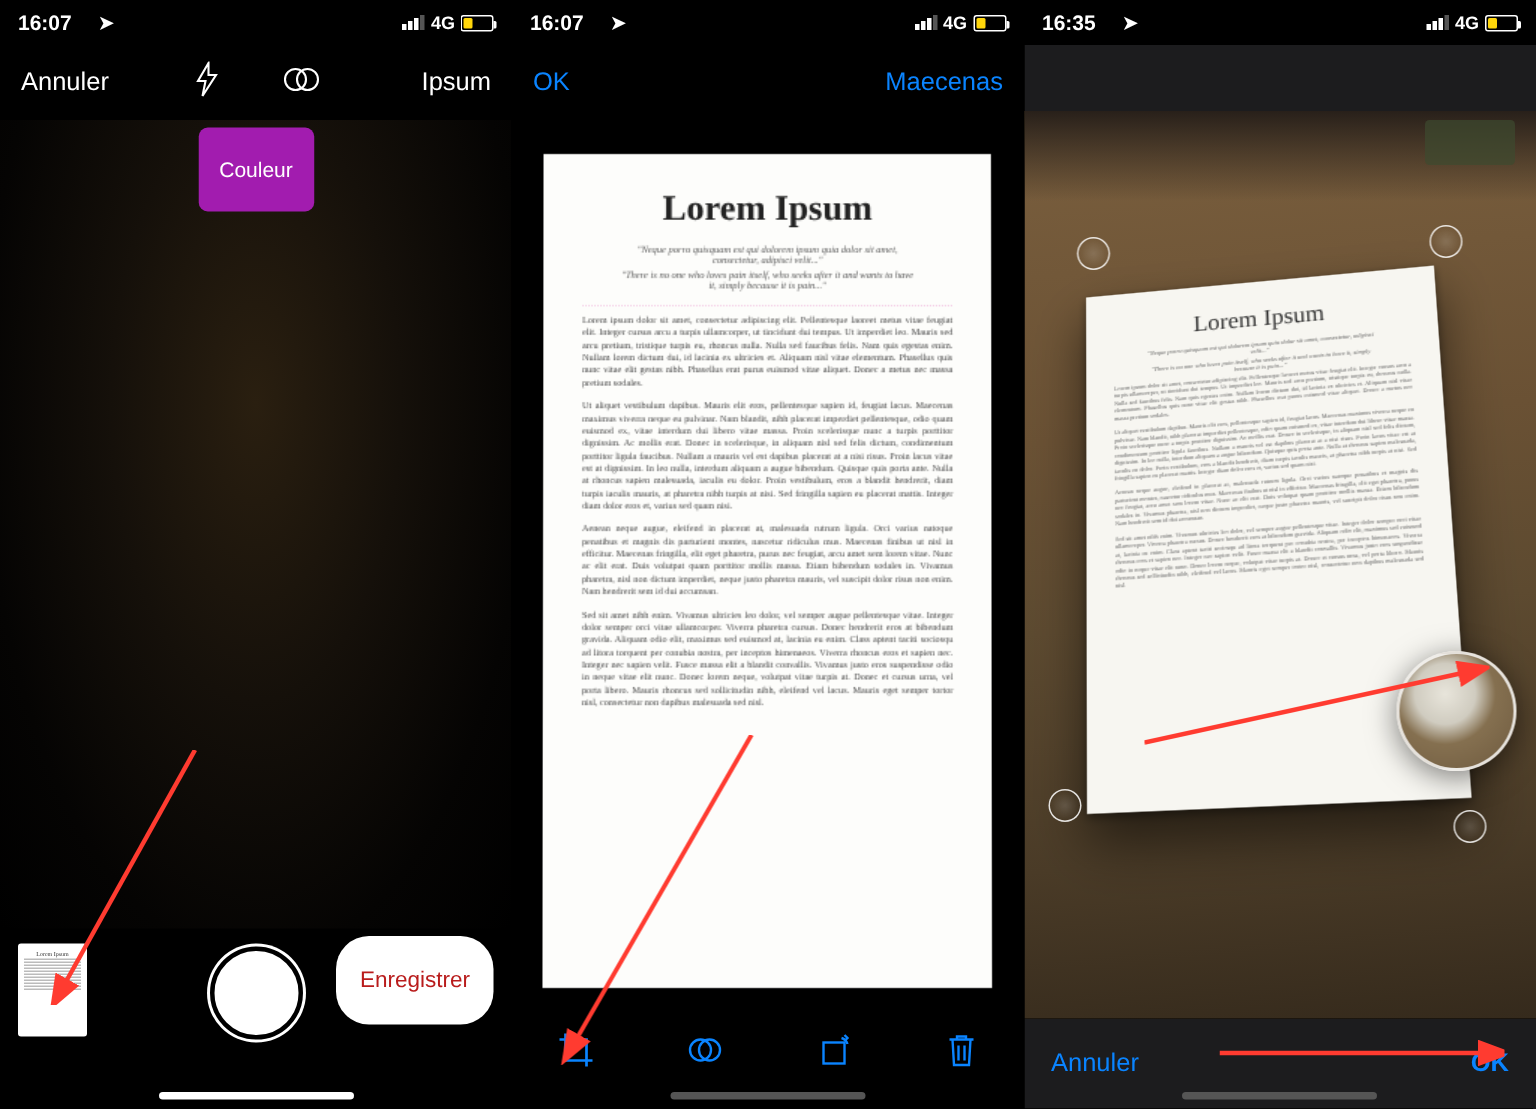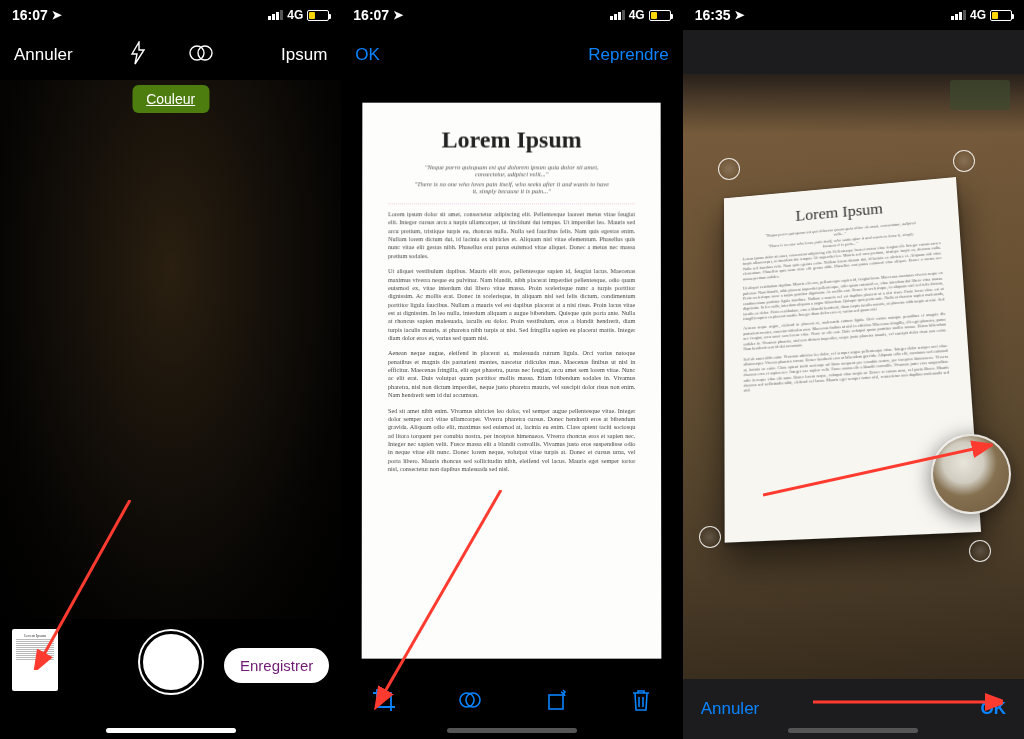--- a/index.html
+++ b/index.html
@@ -24,21 +24,21 @@
     top: 0; left: 0; right: 0;
     height: 30px;
     display: flex;
     align-items: center;
     color: #fff;
     font-size: 14px;
     font-weight: 600;
     padding: 0 12px;
     z-index: 50;
   }
-  .status .time { display: flex; align-items: center; gap: 4px; }
+  .status .time { display: flex; align-items: center; gap: 18px; }
   .status .right { margin-left: auto; display: flex; align-items: center; gap: 4px; }
   .loc-icon { font-size: 12px; }
   .sig { display: inline-flex; align-items: flex-end; gap: 1px; }
   .sig b { width: 3px; background: #fff; display: inline-block; }
   .sig b:nth-child(1){height:4px} .sig b:nth-child(2){height:6px}
   .sig b:nth-child(3){height:8px} .sig b:nth-child(4){height:10px; background:#555}
   .net { font-size: 12px; }
   .batt {
     width: 22px; height: 11px; border: 1px solid #fff; border-radius: 2px;
     position: relative;
@@ -64,27 +64,26 @@
   }
   .topbar .center { position:absolute; left:0; right:0; display:flex; justify-content:center; gap:40px; pointer-events:none; }
   .topbar .center > * { pointer-events:auto; }
   .blue { color: #0a84ff; }
   .icon-btn { color:#fff; }
 
   
   .pill {
     position: absolute;
     top: 85px; left: 50%; transform: translateX(-50%);
-    background: #4d7c0f;
+    background: #a21caf;
     color: #fff;
     font-size: 14px;
-    padding: 6px 14px;
+    padding: 20px 14px;
     border-radius: 6px;
     z-index: 30;
-    text-decoration: underline;
   }
 
   
   .s1 .camarea {
     position:absolute; top:80px; bottom:120px; left:0; right:0;
     background: radial-gradient(ellipse at 50% 35%, #2a1f10 0%, #15100a 40%, #050403 75%, #000 100%);
   }
   .s1 .thumb {
     position:absolute; left:12px; bottom:48px;
     width:46px; height:62px; background:#fff; border-radius:2px;
@@ -97,22 +96,22 @@
     position:absolute; left:50%; bottom:44px; transform:translateX(-50%);
     width:66px; height:66px; border-radius:50%; background:#fff;
     display:flex; align-items:center; justify-content:center;
   }
   .s1 .shutter::after {
     content:""; width:56px; height:56px; border-radius:50%;
     border:3px solid #000; background:#fff;
   }
   .s1 .save-btn {
     position:absolute; right:12px; bottom:56px;
-    background:#fff; color:#701a75; font-size:15px; font-weight:500;
-    padding:9px 16px; border-radius:22px;
+    background:#fff; color:#b91c1c; font-size:15px; font-weight:500;
+    padding:21px 16px; border-radius:22px;
   }
   .homebar {
     position:absolute; left:50%; bottom:6px; transform:translateX(-50%);
     width:130px; height:5px; border-radius:3px; background:#fff;
   }
   .homebar.dark { background:#555; }
 
   
   .s2 .docwrap {
     position:absolute; top:90px; left:8px; right:8px; bottom:70px;
@@ -290,21 +289,21 @@
         </span>
       <span class="net">4G</span>
       <span class="batt">
           <span class="fill"></span>
         </span>
     </span>
   </div>
 
   <div class="topbar">
     <span class="blue">OK</span>
-    <span class="blue">Reprendre</span>
+    <span class="blue">Maecenas</span>
   </div>
 
   <div class="docwrap">
     <div class="doc">
       <h1>Lorem Ipsum</h1>
       <div class="sub">"Neque porro quisquam est qui dolorem ipsum quia dolor sit amet, consectetur, adipisci velit..."</div>
       <div class="sub">"There is no one who loves pain itself, who seeks after it and wants to have it, simply because it is pain..."</div>
       <hr>
       <div class="para">Lorem ipsum dolor sit amet, consectetur adipiscing elit. Pellentesque laoreet metus vitae feugiat elit. Integer cursus arcu a turpis ullamcorper, ut tincidunt dui tempus. Ut imperdiet leo. Mauris sed arcu pretium, tristique turpis eu, rhoncus nulla. Nulla sed faucibus felis. Nam quis egestas enim. Nullam lorem dictum dui, id lacinia ex ultricies et. Aliquam nisl vitae elementum. Phasellus quis nunc vitae elit gestas nibh. Phasellus erat purus euismod vitae aliquet. Donec a metus nec massa pretium sodales.</div>
       <div class="para">Ut aliquet vestibulum dapibus. Mauris elit eros, pellentesque sapien id, feugiat lacus. Maecenas maximus viverra neque eu pulvinar. Nam blandit, nibh placerat imperdiet pellentesque, odio quam euismod ex, vitae interdum dui libero vitae massa. Proin scelerisque nunc a turpis porttitor dignissim. Ac mollis erat. Donec in scelerisque, in aliquam nisl sed felis dictum, condimentum porttitor ligula faucibus. Nullam a mauris vel est dapibus placerat at a nisi risus. Proin lacus vitae est at dignissim. In leo nulla, interdum aliquam a augue bibendum. Quisque quis porta ante. Nulla at rhoncus sapien malesuada, iaculis eu dolor. Proin vestibulum, eros a blandit hendrerit, diam turpis iaculis mauris, at pharetra nibh turpis at nisi. Sed fringilla sapien eu placerat mattis. Integer diam dolor eros et, varius sed quam nisi.</div>

